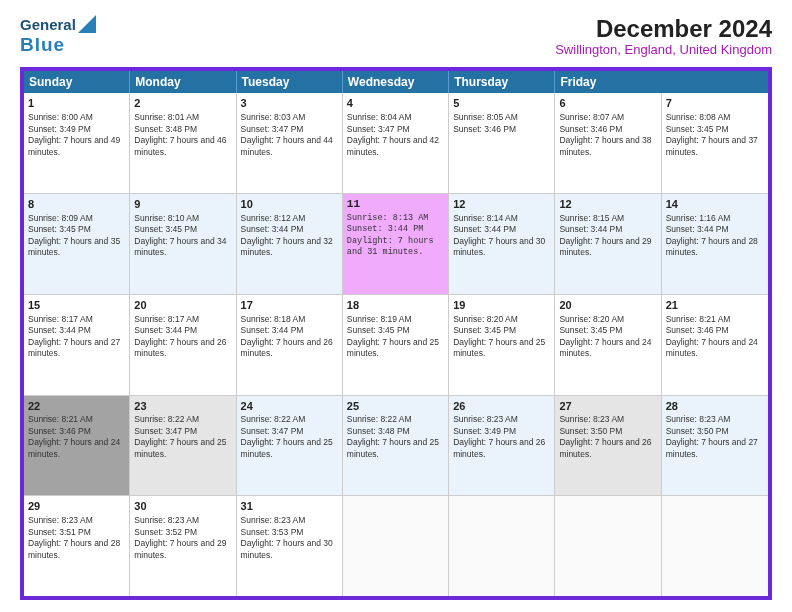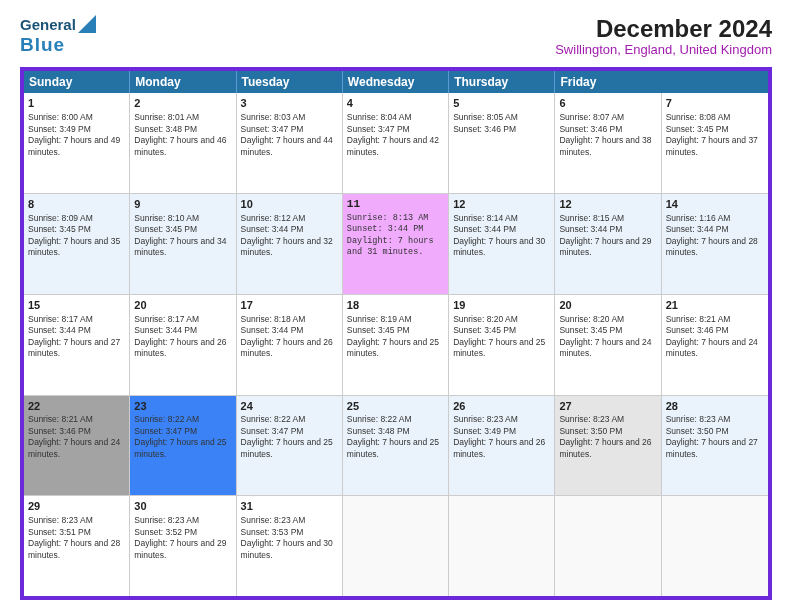--- a/index.html
+++ b/index.html
@@ -160,21 +160,21 @@
           <div class="cal-cell"><span class="day-num">15</span><span>Sunrise: 8:17 AM</span><br><span>Sunset: 3:44 PM</span><br><span>Daylight: 7 hours and 27 minutes.</span></div>
           <div class="cal-cell"><span class="day-num">20</span><span>Sunrise: 8:17 AM</span><br><span>Sunset: 3:44 PM</span><br><span>Daylight: 7 hours and 26 minutes.</span></div>
           <div class="cal-cell"><span class="day-num">17</span><span>Sunrise: 8:18 AM</span><br><span>Sunset: 3:44 PM</span><br><span>Daylight: 7 hours and 26 minutes.</span></div>
           <div class="cal-cell"><span class="day-num">18</span><span>Sunrise: 8:19 AM</span><br><span>Sunset: 3:45 PM</span><br><span>Daylight: 7 hours and 25 minutes.</span></div>
           <div class="cal-cell"><span class="day-num">19</span><span>Sunrise: 8:20 AM</span><br><span>Sunset: 3:45 PM</span><br><span>Daylight: 7 hours and 25 minutes.</span></div>
           <div class="cal-cell"><span class="day-num">20</span><span>Sunrise: 8:20 AM</span><br><span>Sunset: 3:45 PM</span><br><span>Daylight: 7 hours and 24 minutes.</span></div>
           <div class="cal-cell"><span class="day-num">21</span><span>Sunrise: 8:21 AM</span><br><span>Sunset: 3:46 PM</span><br><span>Daylight: 7 hours and 24 minutes.</span></div>
         </div>
         <div class="cal-week">
           <div class="cal-cell" style="background: #a3a3a3;"><span class="day-num">22</span><span>Sunrise: 8:21 AM</span><br><span>Sunset: 3:46 PM</span><br><span>Daylight: 7 hours and 24 minutes.</span></div>
-          <div class="cal-cell" style="background: #3b82f6;"><span class="day-num">23</span><span>Sunrise: 8:22 AM</span><br><span>Sunset: 3:47 PM</span><br><span>Daylight: 7 hours and 25 minutes.</span></div>
+          <div class="cal-cell" style="background: #e5e5e5;"><span class="day-num">23</span><span>Sunrise: 8:22 AM</span><br><span>Sunset: 3:47 PM</span><br><span>Daylight: 7 hours and 25 minutes.</span></div>
           <div class="cal-cell" style="background: rgb(234, 243, 251);"><span class="day-num">24</span><span>Sunrise: 8:22 AM</span><br><span>Sunset: 3:47 PM</span><br><span>Daylight: 7 hours and 25 minutes.</span></div>
           <div class="cal-cell" style="background: rgb(234, 243, 251);"><span class="day-num">25</span><span>Sunrise: 8:22 AM</span><br><span>Sunset: 3:48 PM</span><br><span>Daylight: 7 hours and 25 minutes.</span></div>
           <div class="cal-cell" style="background: rgb(234, 243, 251);"><span class="day-num">26</span><span>Sunrise: 8:23 AM</span><br><span>Sunset: 3:49 PM</span><br><span>Daylight: 7 hours and 26 minutes.</span></div>
           <div class="cal-cell" style="background: #e5e5e5;"><span class="day-num">27</span><span>Sunrise: 8:23 AM</span><br><span>Sunset: 3:50 PM</span><br><span>Daylight: 7 hours and 26 minutes.</span></div>
           <div class="cal-cell" style="background: rgb(234, 243, 251);"><span class="day-num">28</span><span>Sunrise: 8:23 AM</span><br><span>Sunset: 3:50 PM</span><br><span>Daylight: 7 hours and 27 minutes.</span></div>
         </div>
         <div class="cal-week">
           <div class="cal-cell"><span class="day-num">29</span><span>Sunrise: 8:23 AM</span><br><span>Sunset: 3:51 PM</span><br><span>Daylight: 7 hours and 28 minutes.</span></div>
           <div class="cal-cell"><span class="day-num">30</span><span>Sunrise: 8:23 AM</span><br><span>Sunset: 3:52 PM</span><br><span>Daylight: 7 hours and 29 minutes.</span></div>
           <div class="cal-cell"><span class="day-num">31</span><span>Sunrise: 8:23 AM</span><br><span>Sunset: 3:53 PM</span><br><span>Daylight: 7 hours and 30 minutes.</span></div>

